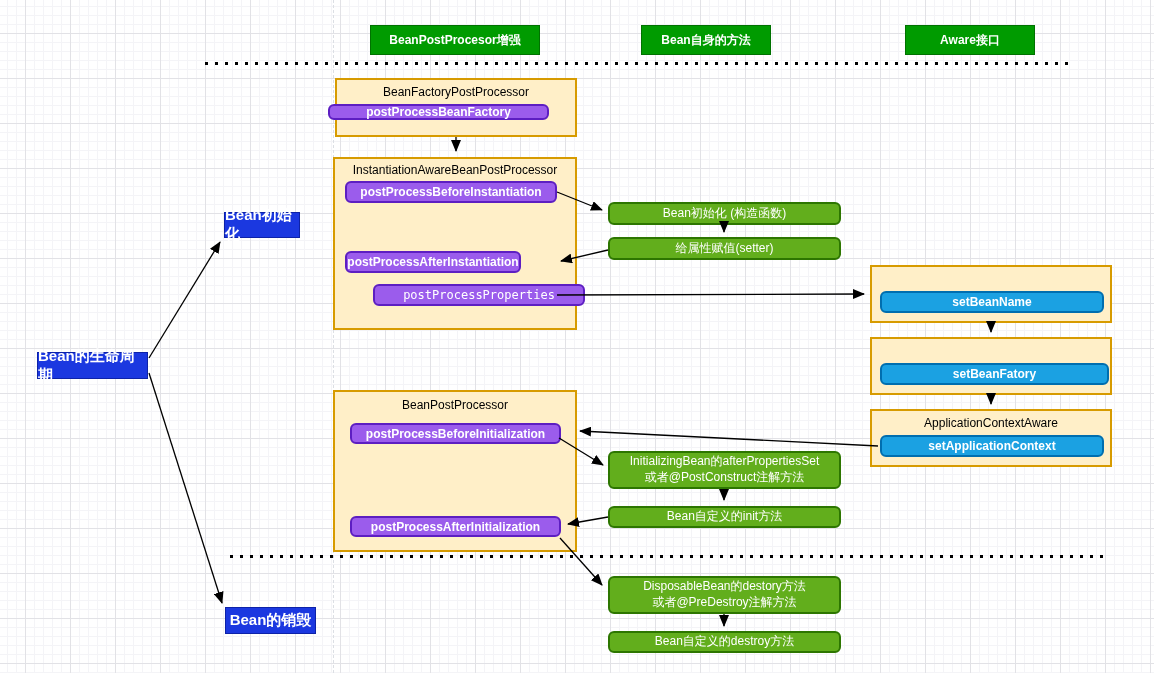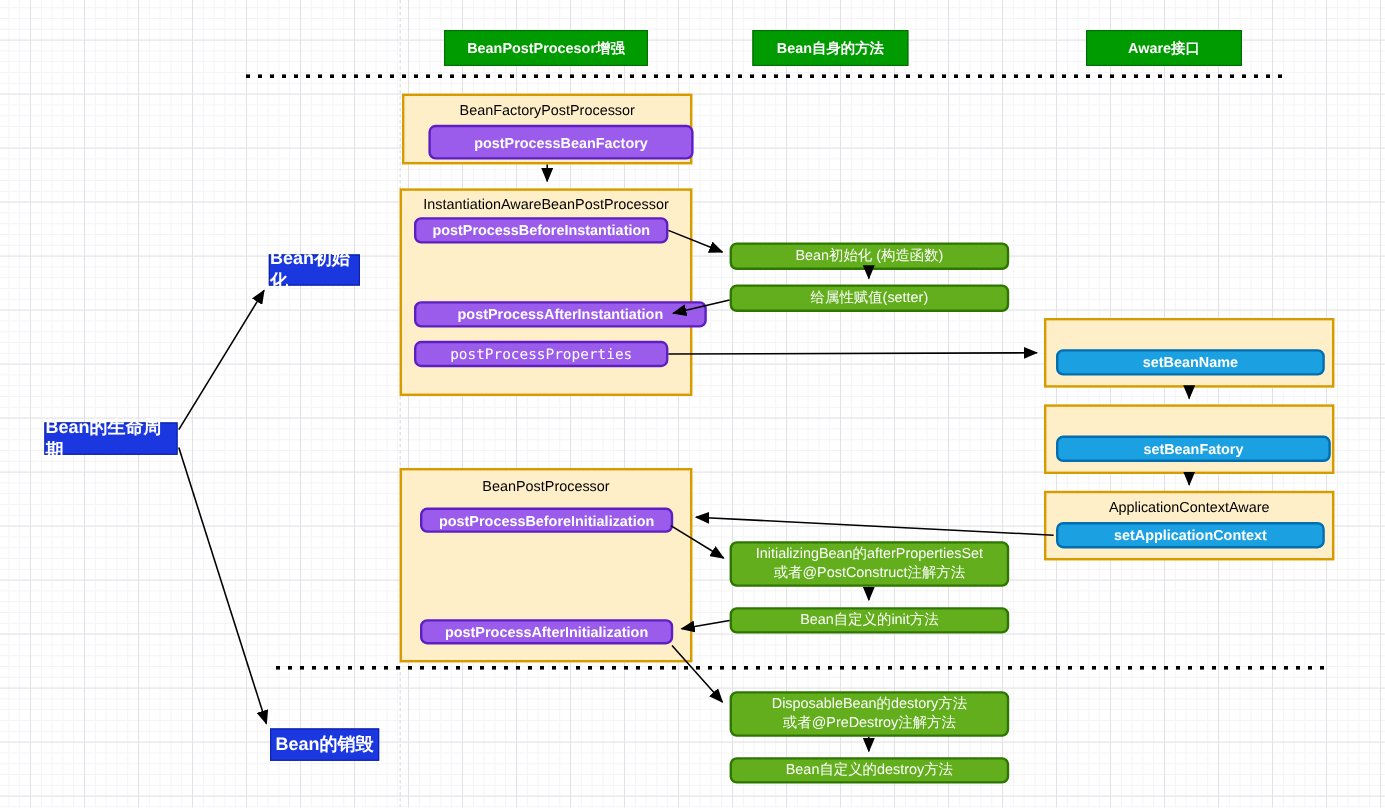--- a/index.html
+++ b/index.html
@@ -19,59 +19,59 @@
     border-left:1px dashed #dcdfe4; z-index:1; }
   .node { position:absolute; display:flex; align-items:center; justify-content:center;
     z-index:2; }
   .hdr { background:var(--header-green,#009b00); border:1px solid var(--header-green-border,#007200);
     color:#fff; font-weight:bold; font-size:12px; }
   .ctr { background:var(--container-fill,#ffefc8); border:2px solid var(--container-border,#d79b00); }
   .ctr-title { position:absolute; z-index:3; font-size:12px; color:#000; text-align:center;
     display:flex; align-items:center; justify-content:center; white-space:nowrap; }
   .btn-purple { background:var(--purple-fill,#9b5cec); border:2px solid var(--purple-border,#5d1ec2);
     border-radius:6px; color:#fff; font-weight:bold; font-size:12px; z-index:3; }
-  .mono { font-family:"DejaVu Sans Mono", monospace; font-weight:normal; }
+  .mono { font-family:"DejaVu Sans Mono", monospace; font-weight:normal;margin-left:28px; }
   .gbox { background:var(--flow-green-fill,#62ae1c); border:2px solid var(--flow-green-border,#2d7600);
     border-radius:6px; color:#fff; font-weight:normal; font-size:12px; flex-direction:column;
     line-height:1.3; z-index:3; }
   .btn-blue { background:var(--aware-blue-fill,#1ba1e2); border:2px solid var(--aware-blue-border,#006eaf);
     border-radius:6px; color:#fff; font-weight:bold; font-size:12px; z-index:3; }
   .navbox { background:var(--nav-blue-fill,#1b38e0); border:1px solid var(--nav-blue-border,#0d22a8);
     color:#fff; font-weight:bold; font-size:15px; }
   .dots { position:absolute; height:3px; z-index:2;
     background-image:repeating-linear-gradient(90deg, #000 0 3px, transparent 3px 10px); }
   svg.arrows { position:absolute; left:0; top:0; z-index:5; pointer-events:none; }
   svg.arrows line { stroke:#000; stroke-width:1.3; }
 </style>
 </head>
 <body>
 
 <div id="canvas">
 
   <div class="pageline"></div>
 
   <div class="node hdr" style="left:370px;top:25px;width:170px;height:30px">BeanPostProcesor增强</div>
-  <div class="node hdr" style="left:627px;top:25px;width:130px;height:30px">Bean自身的方法</div>
+  <div class="node hdr" style="left:641px;top:25px;width:130px;height:30px">Bean自身的方法</div>
   <div class="node hdr" style="left:905px;top:25px;width:130px;height:30px">Aware接口</div>
 
   <div class="dots" style="left:205px;top:62px;width:867px"></div>
   <div class="dots" style="left:230px;top:555px;width:876px"></div>
 
   <div class="node navbox" style="left:37px;top:352px;width:111px;height:27px">Bean的生命周期</div>
   <div class="node navbox" style="left:224px;top:212px;width:76px;height:26px">Bean初始化</div>
   <div class="node navbox" style="left:225px;top:607px;width:91px;height:27px">Bean的销毁</div>
 
   <div class="node ctr" style="left:335px;top:78px;width:242px;height:59px"></div>
   <div class="ctr-title" style="left:335px;top:84px;width:242px;height:16px">BeanFactoryPostProcessor</div>
-  <div class="node btn-purple" style="left:357px;top:104px;width:221px;height:29px">postProcessBeanFactory</div>
+  <div class="node btn-purple" style="left:328px;top:104px;width:221px;height:16px">postProcessBeanFactory</div>
 
   <div class="node ctr" style="left:333px;top:157px;width:244px;height:173px"></div>
   <div class="ctr-title" style="left:333px;top:162px;width:244px;height:16px">InstantiationAwareBeanPostProcessor</div>
   <div class="node btn-purple" style="left:345px;top:181px;width:212px;height:22px">postProcessBeforeInstantiation</div>
-  <div class="node btn-purple" style="left:345px;top:251px;width:244px;height:22px">postProcessAfterInstantiation</div>
+  <div class="node btn-purple" style="left:345px;top:251px;width:176px;height:22px">postProcessAfterInstantiation</div>
   <div class="node btn-purple mono" style="left:345px;top:284px;width:212px;height:22px">postProcessProperties</div>
 
   <div class="node ctr" style="left:333px;top:390px;width:244px;height:162px"></div>
   <div class="ctr-title" style="left:333px;top:397px;width:244px;height:16px">BeanPostProcessor</div>
   <div class="node btn-purple" style="left:350px;top:423px;width:211px;height:21px">postProcessBeforeInitialization</div>
   <div class="node btn-purple" style="left:350px;top:516px;width:211px;height:21px">postProcessAfterInitialization</div>
 
   <div class="node gbox" style="left:608px;top:202px;width:233px;height:23px">Bean初始化 (构造函数)</div>
   <div class="node gbox" style="left:608px;top:451px;width:233px;height:38px">
     <div>InitializingBean的afterPropertiesSet</div>

